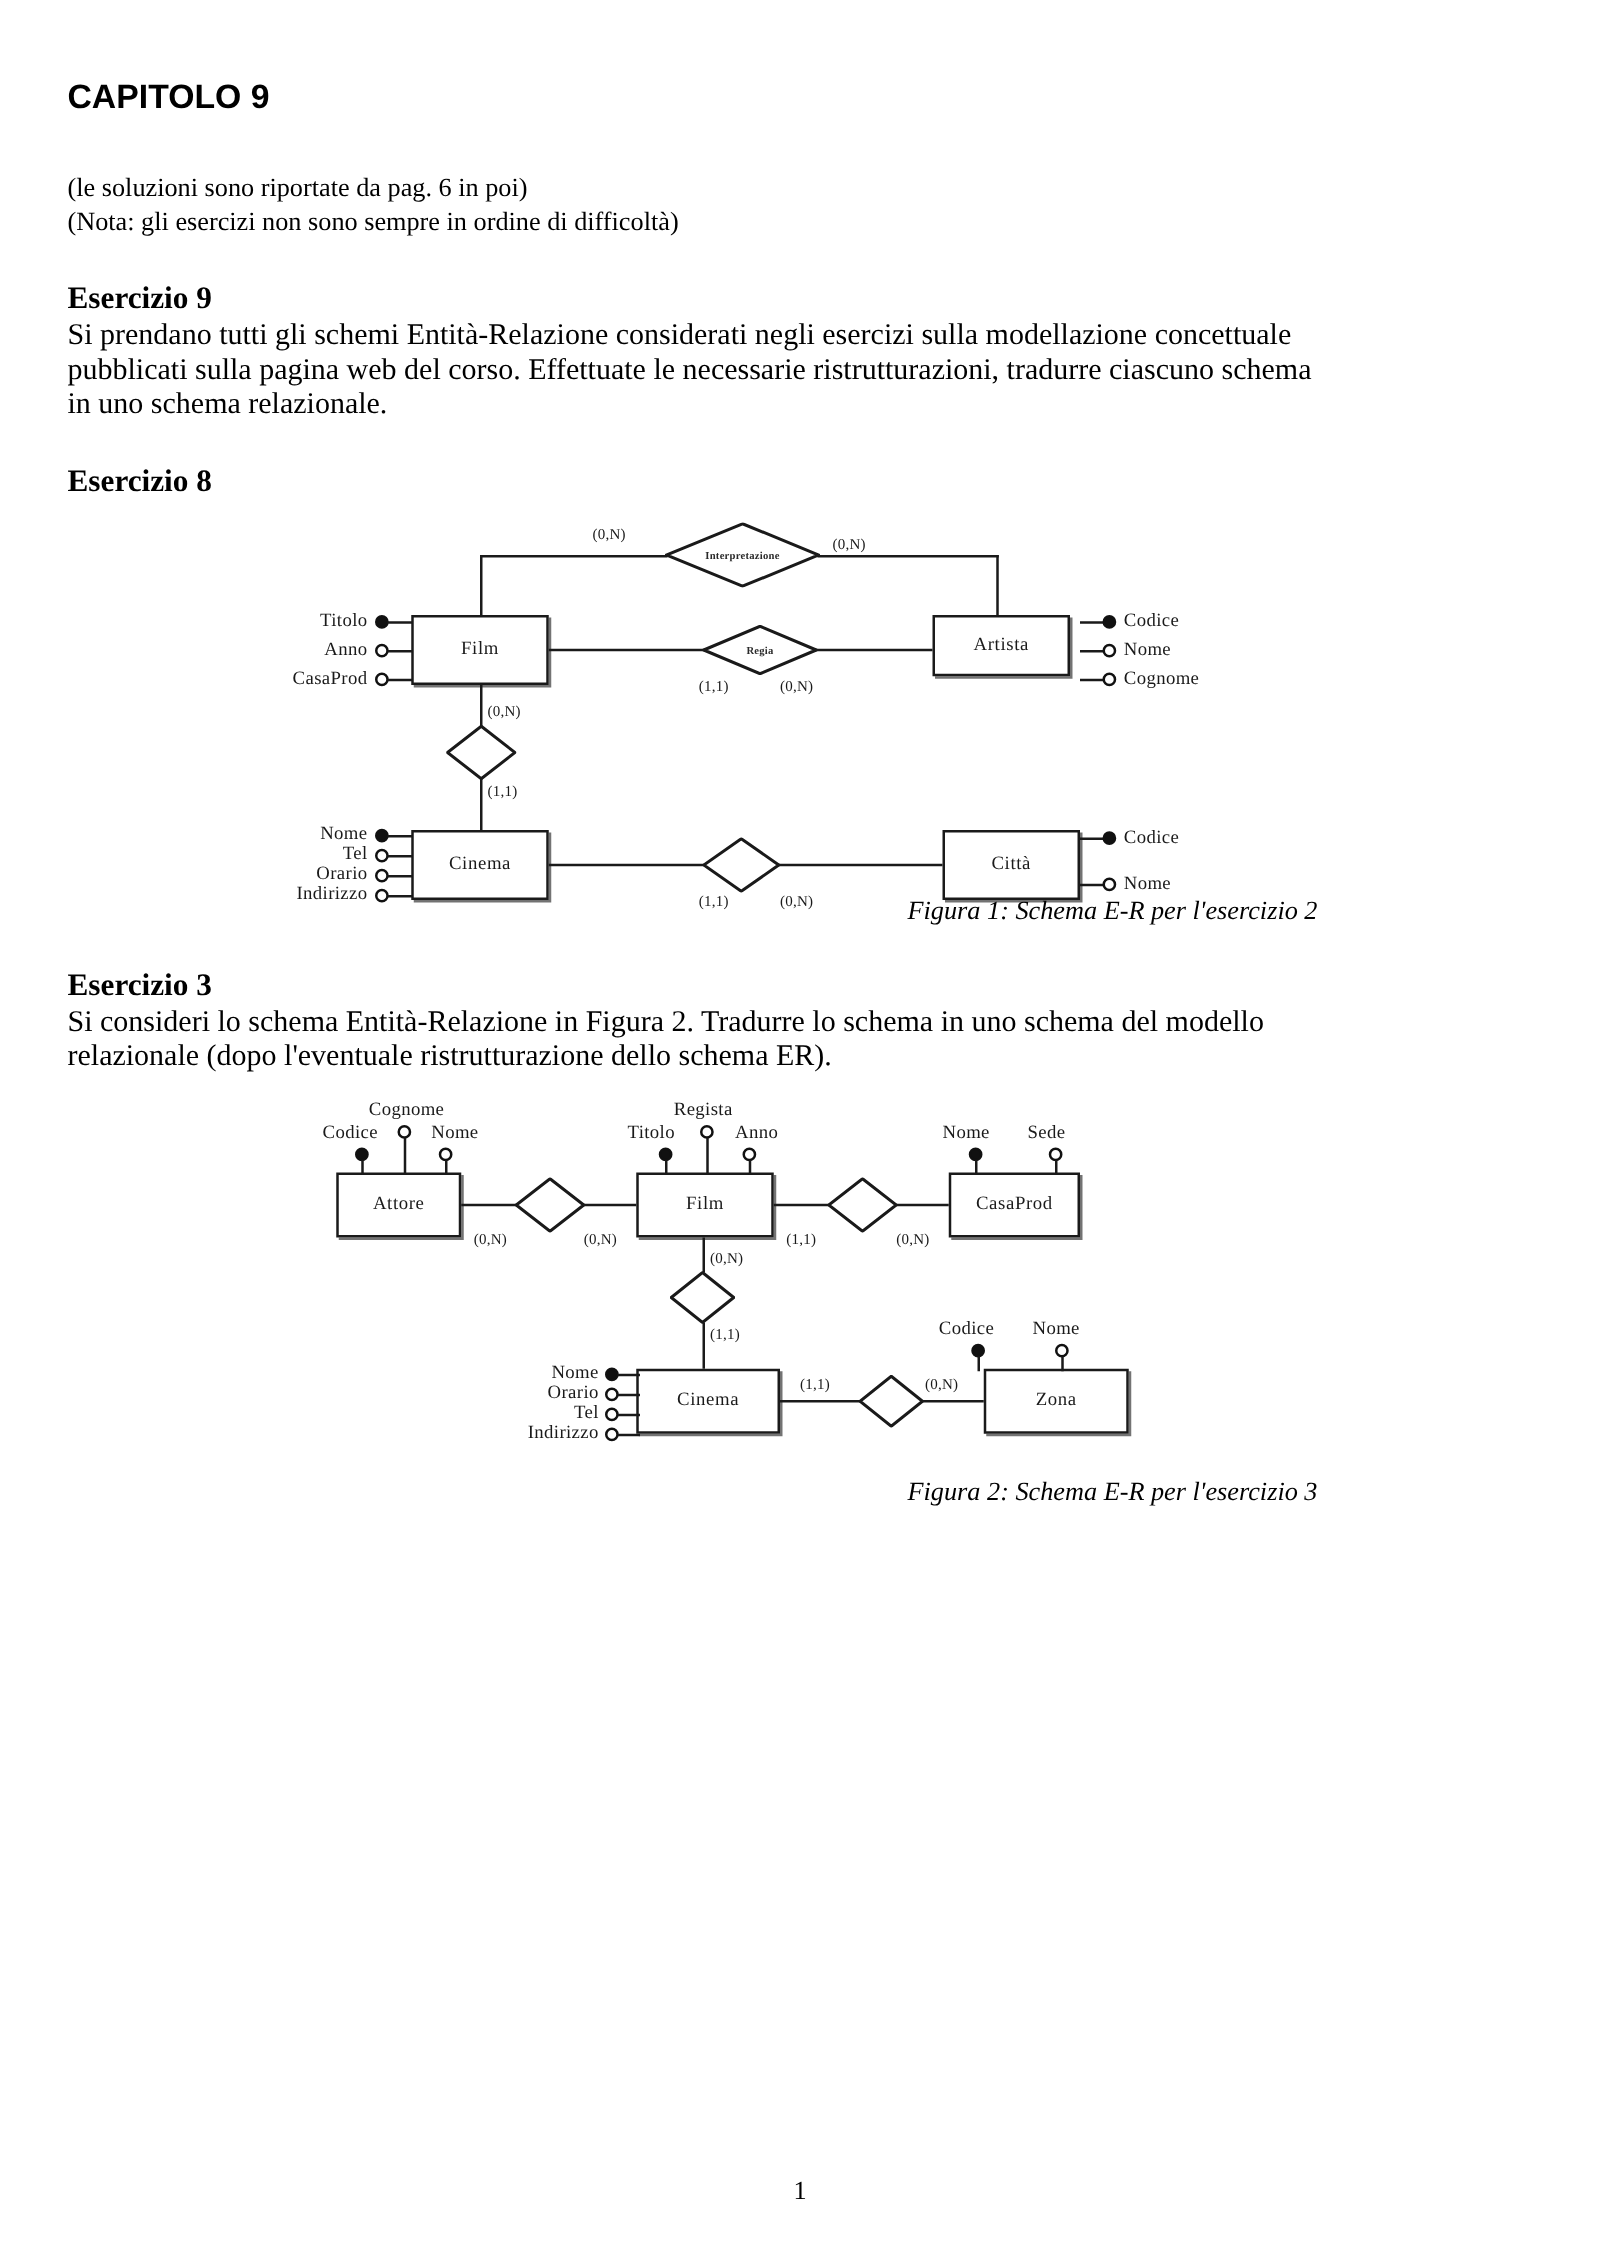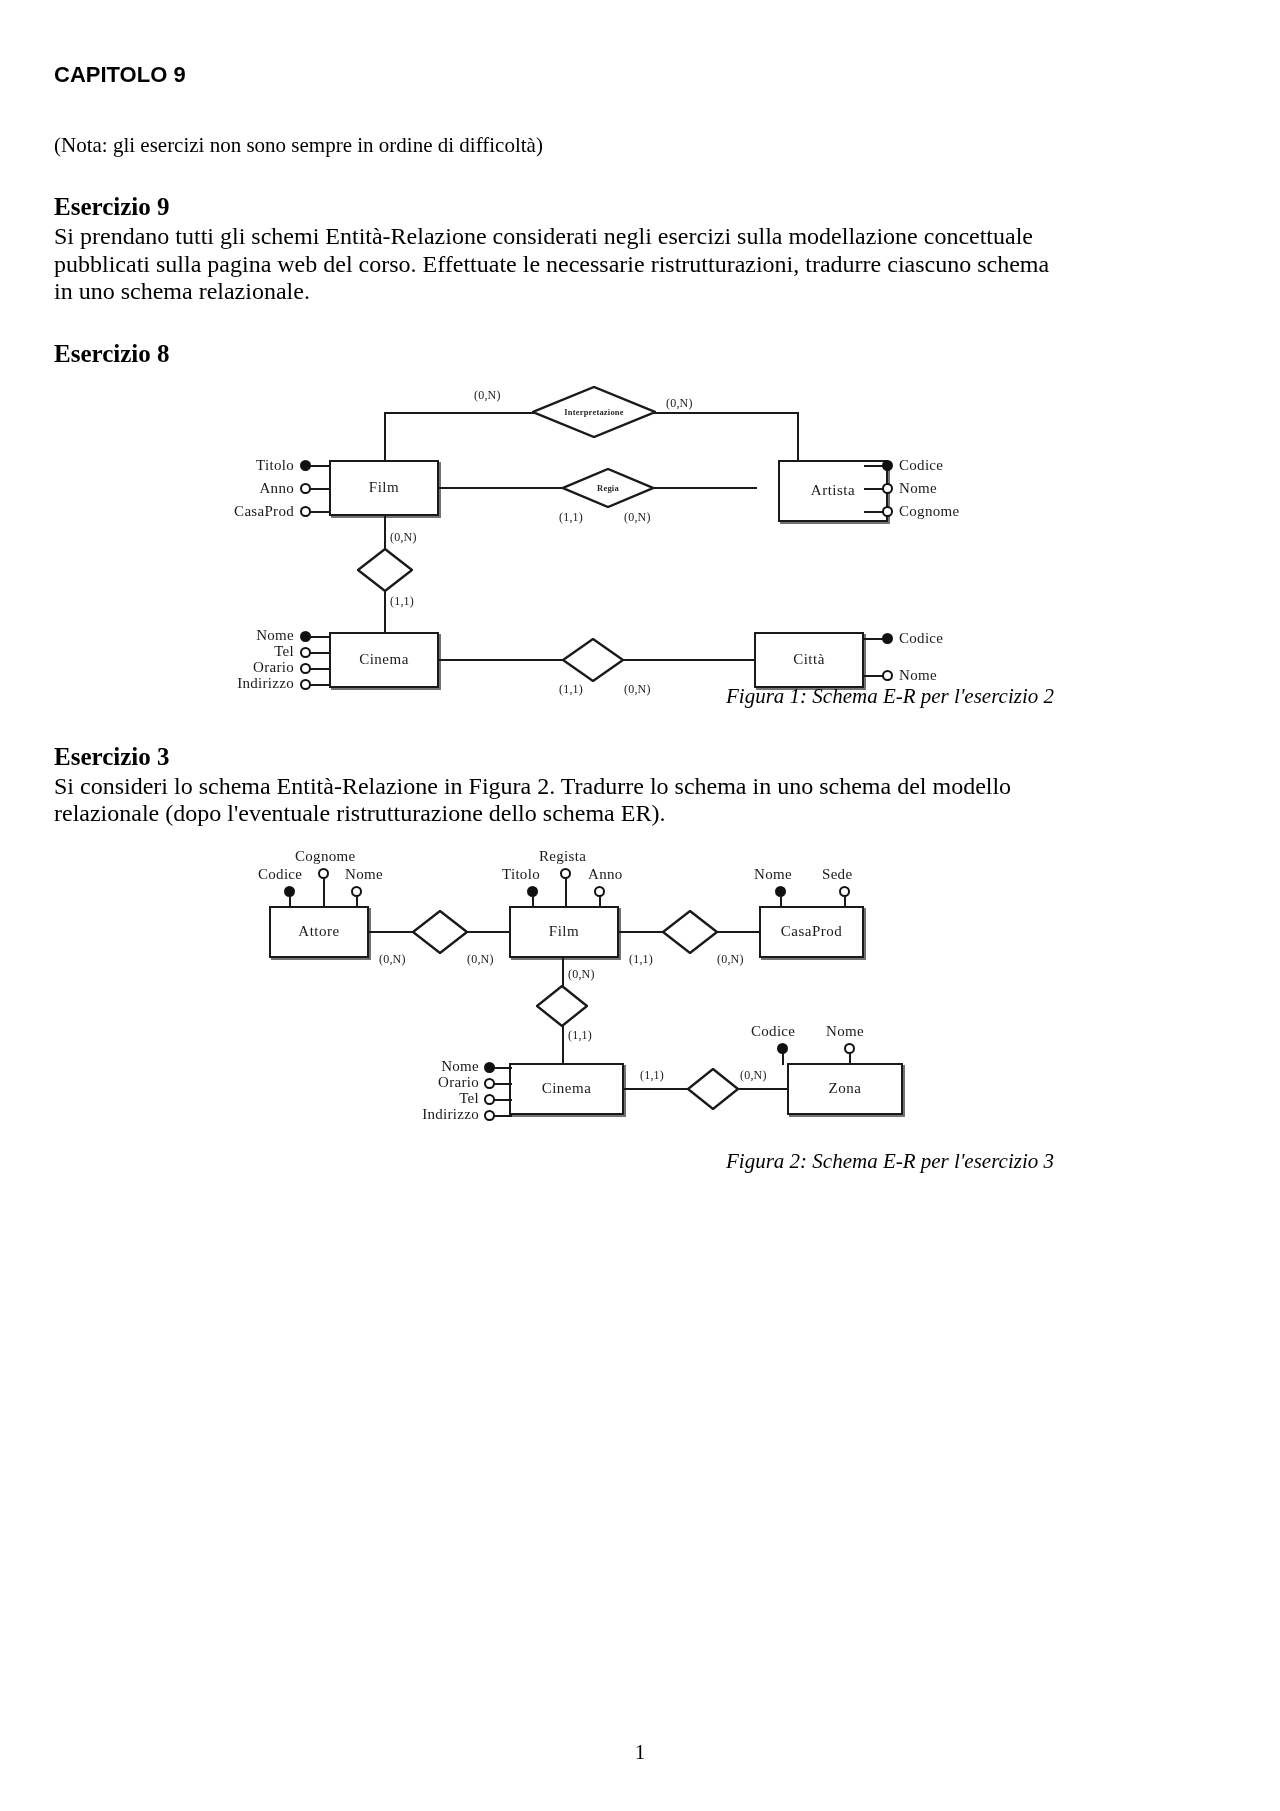--- a/index.html
+++ b/index.html
@@ -24,21 +24,21 @@
   }
   .content {
     position: absolute;
     left: 54px;
     top: 62px;
     width: 1000px;
   }
   h1.chapter {
     font-family: "Liberation Sans", sans-serif;
     font-weight: bold;
-    font-size: 22px;
+    font-size: 27px;
     margin: 0 0 44px 0;
     letter-spacing: 0px;
   }
   h2.maintitle {
     font-family: "Liberation Sans", sans-serif;
     font-weight: bold;
     font-size: 29px;
     margin: 0 0 12px 0;
   }
   .intro-line {
@@ -153,20 +153,21 @@
 </style>
 </head>
 <body>
 
 <div class="page">
   <div class="content">
 
     <h1 class="chapter">CAPITOLO 9</h1>
 
 
+    <div class="intro-line">(le soluzioni sono riportate da pag. 6 in poi)</div>
     <div class="intro-line">(Nota: gli esercizi non sono sempre in ordine di difficoltà)</div>
 
     <h3 class="ex-title">Esercizio 9</h3>
     <p class="body-text">Si prendano tutti gli schemi Entità-Relazione considerati negli esercizi sulla modellazione concettuale pubblicati sulla pagina web del corso. Effettuate le necessarie ristrutturazioni, tradurre ciascuno schema in uno schema relazionale.</p>
 
     <h3 class="ex-title">Esercizio 8</h3>
 
     <div class="figure-block">
       <div class="erfig" style="width:1000px;height:300px;">
 
@@ -207,21 +208,21 @@
         <div class="rel" style="left:508px;top:86px;width:92px;height:40px;">
           <svg class="dia" viewBox="0 0 92 40" preserveAspectRatio="none">
             <polygon points="46,1 91,20 46,39 1,20" fill="#fff" stroke="#1a1a1a" stroke-width="2.4"></polygon>
           </svg>
           <div class="rlabel">Regia</div>
         </div>
         <div class="line hline" style="left:598px;top:105px;width:105px;"></div>
         <div class="card" style="left:505px;top:128px;">(1,1)</div>
         <div class="card" style="left:570px;top:128px;">(0,N)</div>
 
-        <div class="entity" style="left:724px;top:78px;width:110px;height:62px;">
+        <div class="entity" style="left:692px;top:78px;width:110px;height:49px;">
           <span>Artista</span>
         </div>
 
         <div class="line hline" style="left:810px;top:83px;width:20px;"></div>
         <div class="dot filled" style="left:828px;top:78px;"></div>
         <div class="attr-label" style="left:845px;top:75px;">Codice</div>
 
         <div class="line hline" style="left:810px;top:106px;width:20px;"></div>
         <div class="dot open" style="left:828px;top:101px;"></div>
         <div class="attr-label" style="left:845px;top:98px;">Nome</div>

